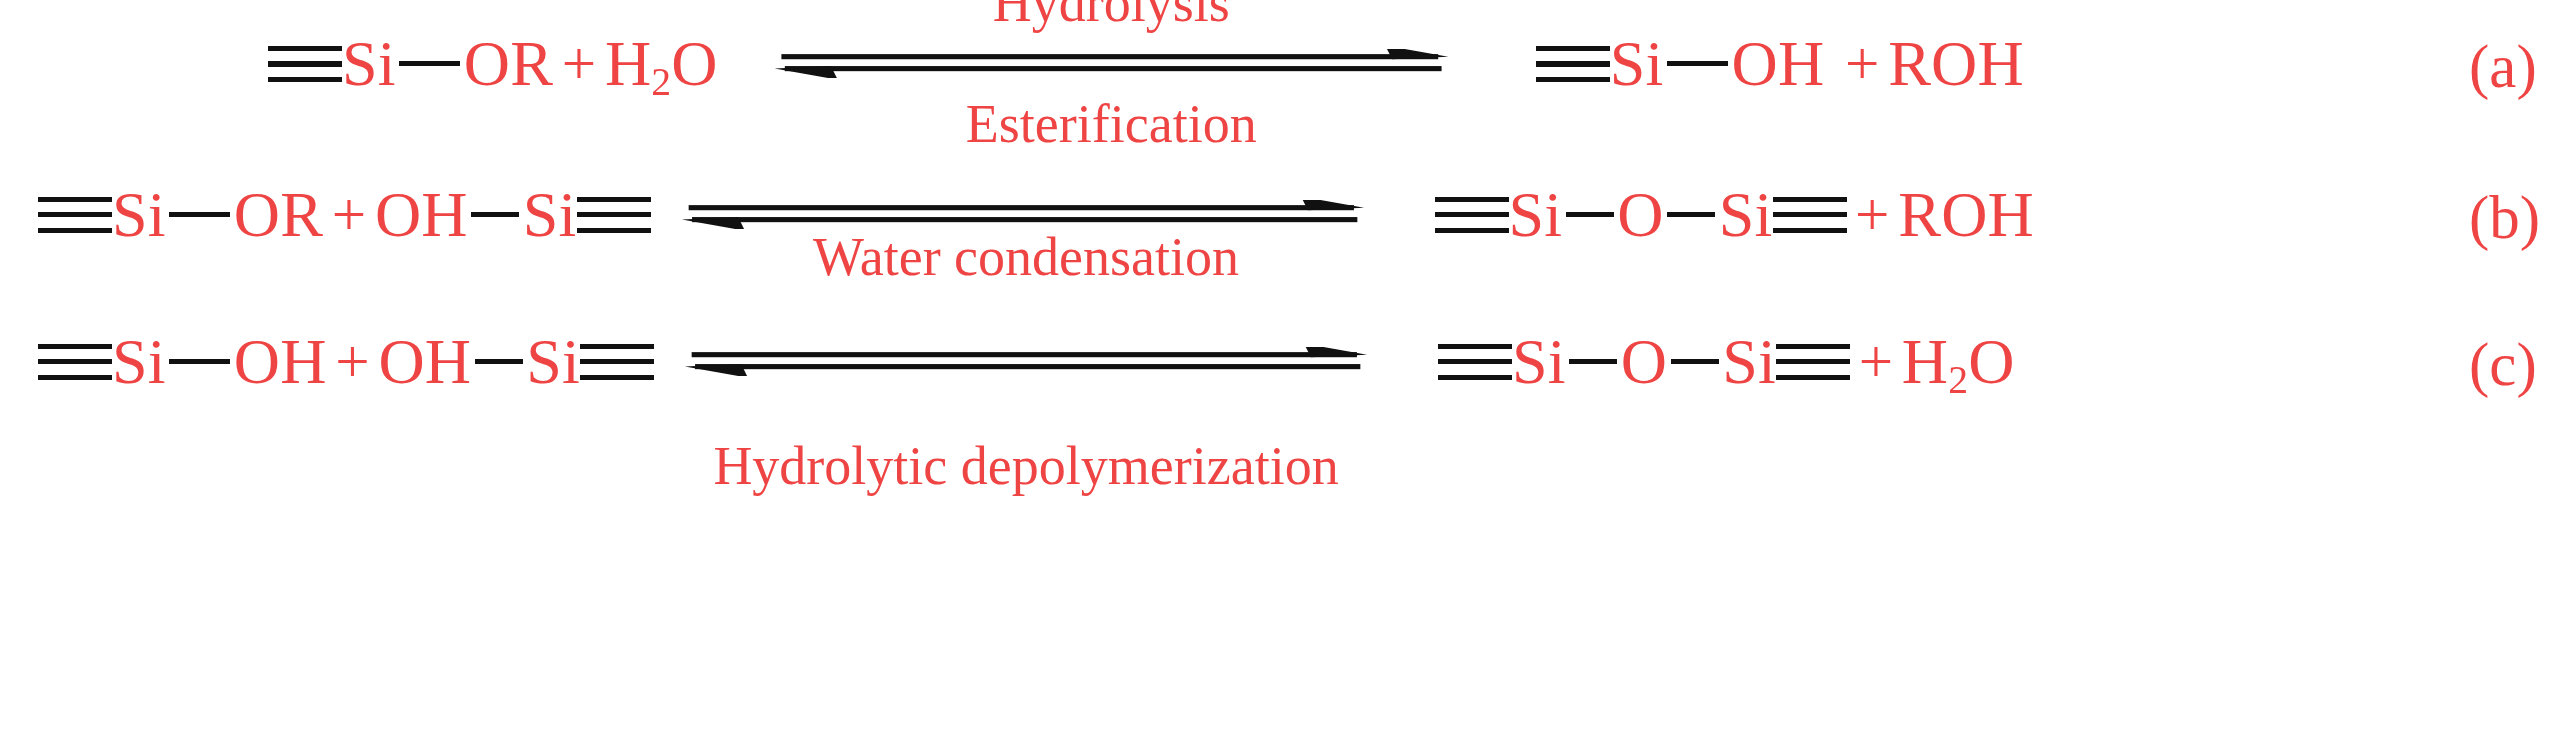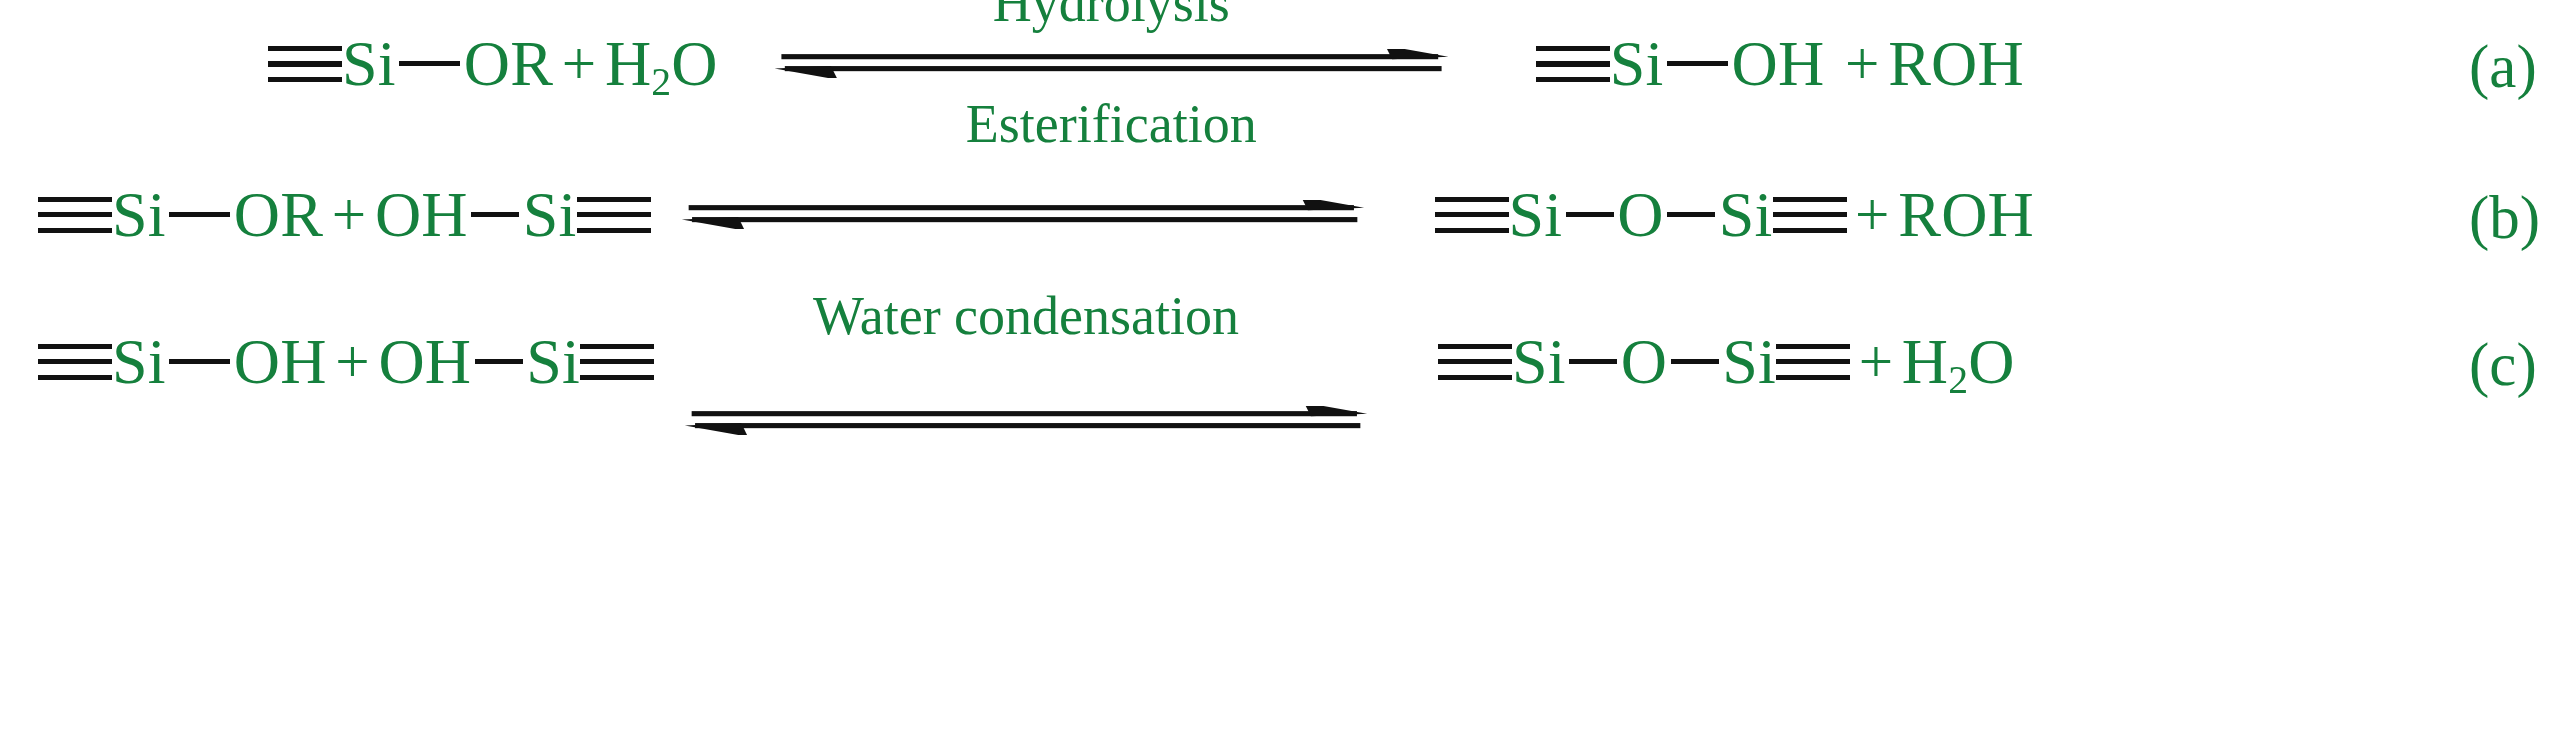--- a/index.html
+++ b/index.html
@@ -6,21 +6,21 @@
     margin: 0;
     padding: 0;
     background: #ffffff;
   }
   #page {
     position: relative;
     width: 2576px;
     height: 752px;
     background: #ffffff;
     font-family: "Liberation Serif", "DejaVu Serif", serif;
-    color: #15803d;
+    color: #ef4444;
     overflow: hidden;
   }
 
   
   .reaction-row {
     position: absolute;
     left: 0;
     width: 2576px;
     display: flex;
     align-items: center;
@@ -244,20 +244,21 @@
     <div class="arrow-block" style="margin-left:26px;gap:44px;">
       <div class="arrow-label top">Water condensation</div>
       <div class="harpoons">
         <svg width="692" height="29" viewBox="0 0 800 34">
           <rect x="8" y="6" width="780" height="6" fill="#111111"></rect>
           <polygon points="800,9 726,-4 734,12" fill="#111111"></polygon>
           <rect x="12" y="20" width="780" height="6" fill="#111111"></rect>
           <polygon points="0,23 74,36 66,20" fill="#111111"></polygon>
         </svg>
       </div>
+      <div class="arrow-label bottom">Hydrolytic depolymerization</div>
     </div>
 
     <div class="side" style="margin-left:66px;">
       <span class="tribond">
           <i></i>
           <i></i>
           <i></i>
         </span>
       <span class="atom">Si</span>
       <span class="bond short"></span>

